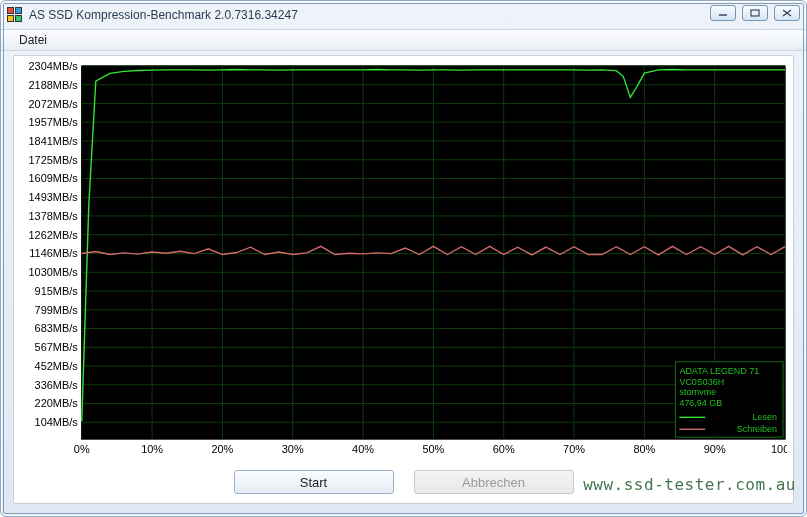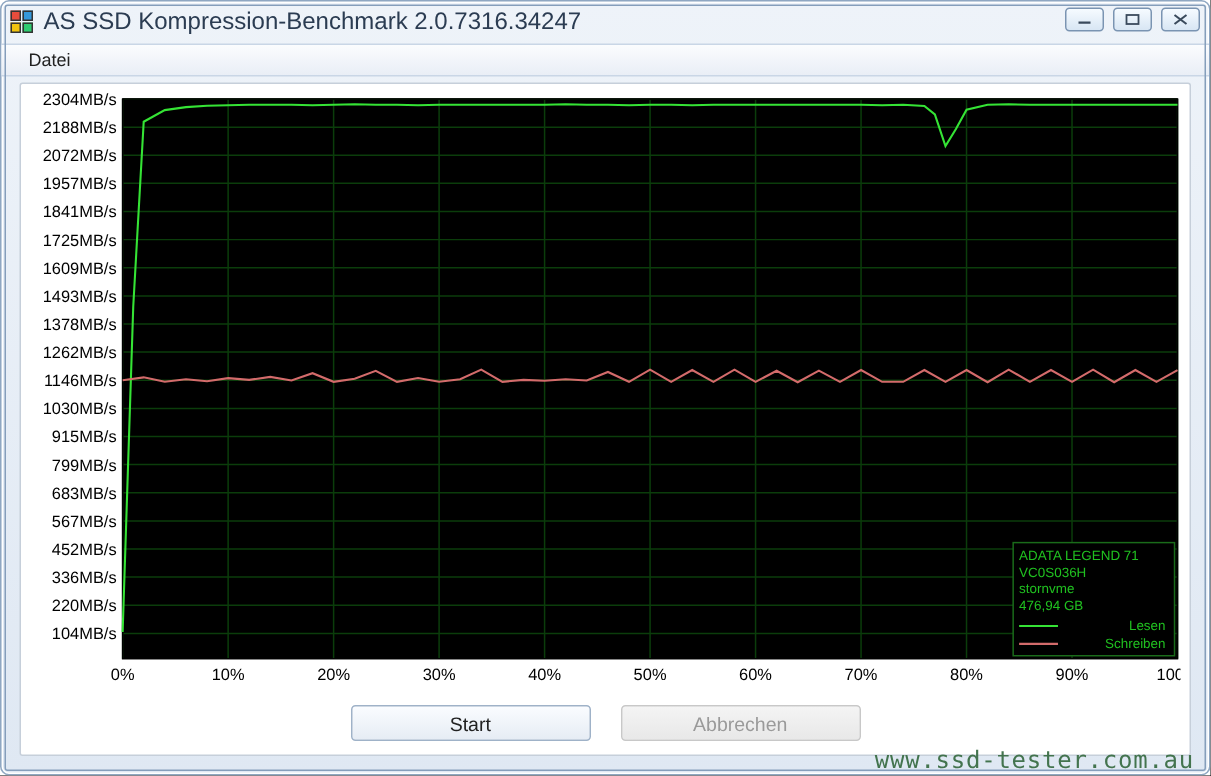--- a/index.html
+++ b/index.html
@@ -31,21 +31,21 @@
   .app-icon {
     width: 16px; height: 16px;
     margin-right: 6px;
     position: relative;
   }
   .app-icon .sq { position:absolute; width:7px; height:7px; border:1px solid #333; }
   .app-icon .a { left:0; top:0; background:#e74c3c; }
   .app-icon .b { left:8px; top:0; background:#3498db; }
   .app-icon .c { left:0; top:8px; background:#f1c40f; }
   .app-icon .d { left:8px; top:8px; background:#2ecc71; }
-  .title { color:#2b3c52; font-size:16px; }
+  .title { color:#2b3c52; font-size:12px; }
   .win-controls {
     position:absolute; right:6px; top:4px;
     display:flex; gap:6px;
   }
   .win-btn {
     width:26px; height:16px;
     border:1px solid #7a94b2;
     border-radius:3px;
     background:linear-gradient(#f6fbff,#d8e6f4);
     display:flex; align-items:center; justify-content:center;
@@ -90,21 +90,21 @@
     border-radius:3px;
     background:linear-gradient(#fafcff,#e6ecf4);
     font-size:13px; color:#222;
     display:flex; align-items:center; justify-content:center;
     cursor:default;
   }
   .btn.disabled { color:#9a9a9a; background:linear-gradient(#f4f4f4,#e8e8e8); border-color:#c8c8c8; }
 
   .watermark {
     position:absolute;
-    right:10px; bottom:0;
+    right:10px; bottom:22px;
     font-family: monospace;
     font-size:16px;
     color:#3b6e46;
     letter-spacing:0.5px;
     user-select:none;
     opacity:0.95;
     margin-left:16px;
   }
   .outer-border {
     position:absolute; inset:2px;

